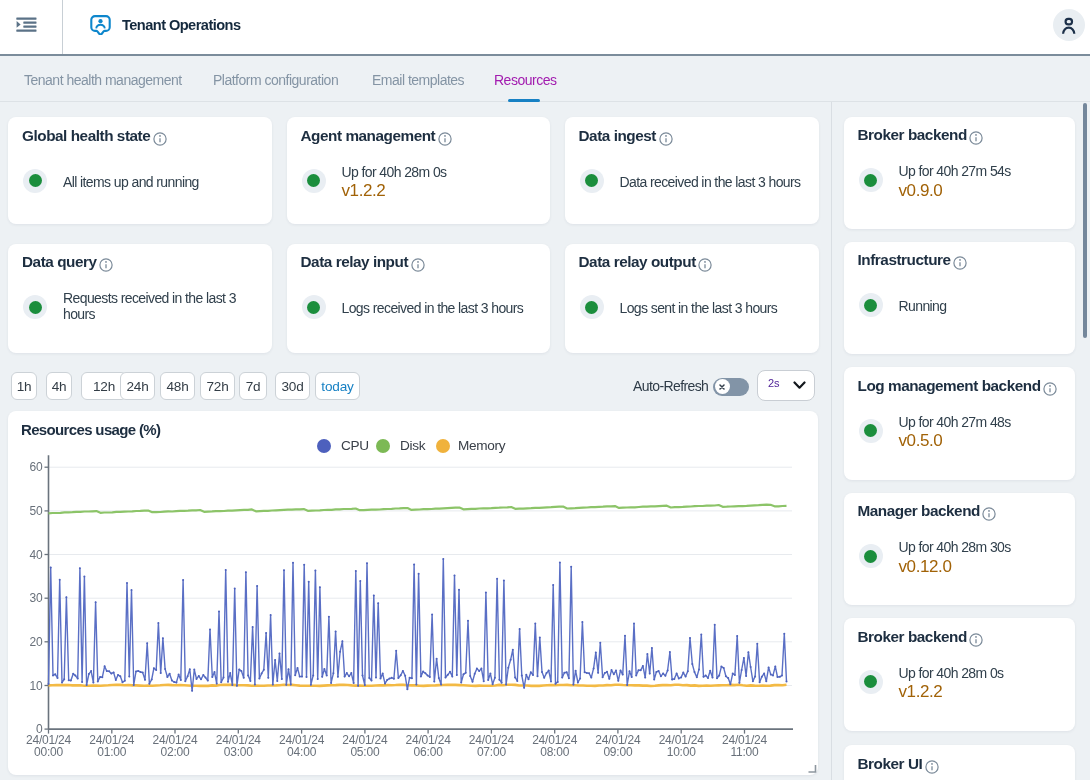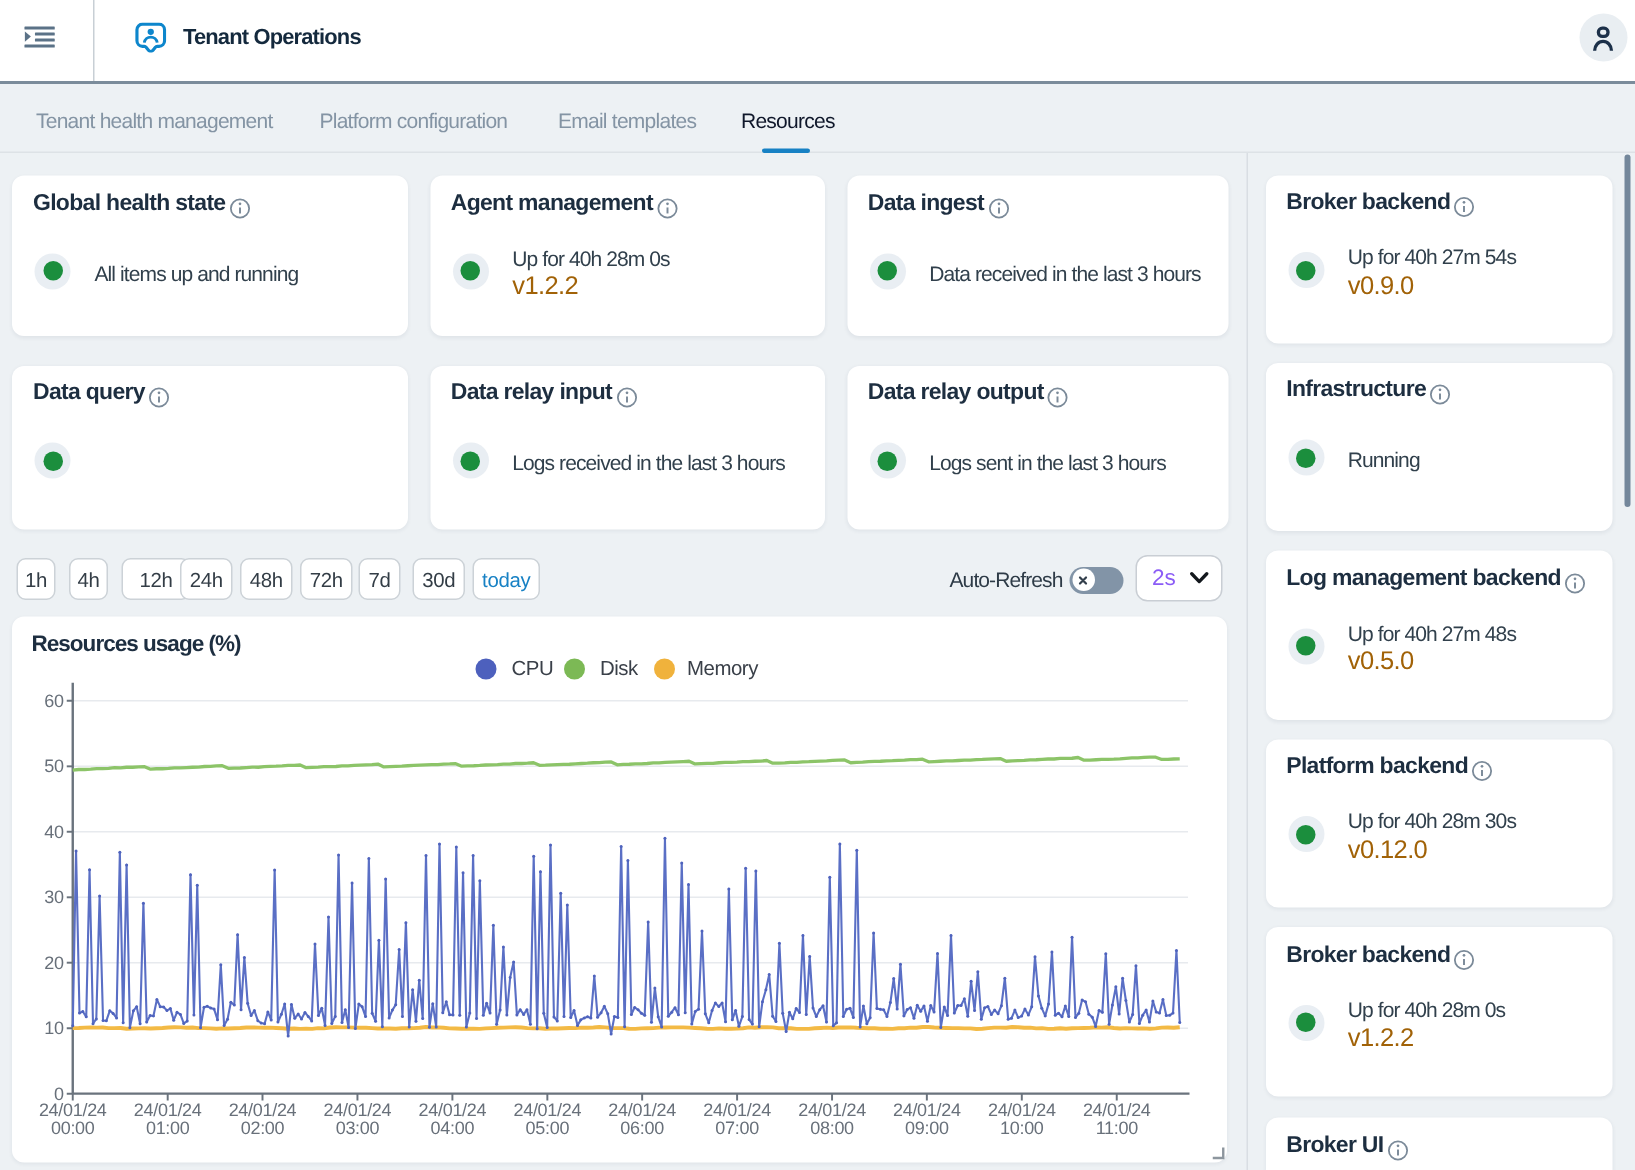--- a/index.html
+++ b/index.html
@@ -36,21 +36,21 @@
 <div class="abs" style="left:122px;top:17px;font-size:14.6px;font-weight:bold;color:#14293d;letter-spacing:-0.55px">Tenant Operations</div>
 <div class="abs" style="left:1053px;top:9px;width:32px;height:32px;border-radius:50%;background:#e9eef2"></div>
 <svg class="abs" style="left:1060px;top:16px" width="18" height="18" viewBox="0 0 18 18">
 <rect x="5.6" y="2.8" width="6.4" height="5.5" rx="2.6" fill="none" stroke="#1c3049" stroke-width="2.2"></rect>
 <path d="M3.1,17.8 A5.55,6.1 0 0 1 14.3,17.8" fill="none" stroke="#1c3049" stroke-width="2.2"></path>
 </svg>
 <div class="abs" style="left:0;top:56px;width:1090px;height:46px;background:#edf1f4;border-bottom:1px solid #dde2e6"></div>
 <div class="tab" style="left:24px">Tenant health management</div>
 <div class="tab" style="left:213px">Platform configuration</div>
 <div class="tab" style="left:372px">Email templates</div>
-<div class="tab" style="left:494px;color:#0f172a">Resources</div>
+<div class="tab" style="left:494px;color:#a21caf">Resources</div>
 <div class="abs" style="left:508px;top:98.5px;width:32px;height:3.5px;border-radius:2px;background:#1781c4"></div>
 <div class="abs" style="left:831px;top:102px;width:1px;height:678px;background:#d9dee3"></div>
 <div class="abs" style="left:1083px;top:103px;width:3.5px;height:235px;border-radius:2px;background:#74879b"></div>
 <div class="card" style="left:8px;top:117px;width:263.5px;height:107px"></div>
     <div class="trow" style="left:22px;top:125.5px;height:20px">
       <span class="ctitle">Global health state</span>
       <svg width="14" height="14" viewBox="0 0 14 14" style="margin-top:6px">
         <circle cx="7" cy="7" r="6.1" fill="none" stroke="#7b8a99" stroke-width="1.2"></circle>
         <line x1="7" y1="6.3" x2="7" y2="10.3" stroke="#7b8a99" stroke-width="1.3"></line>
         <circle cx="7" cy="3.9" r="0.9" fill="#7b8a99"></circle>
@@ -90,20 +90,21 @@
     <div class="trow" style="left:22px;top:252.0px;height:20px">
       <span class="ctitle">Data query</span>
       <svg width="14" height="14" viewBox="0 0 14 14" style="margin-top:6px">
         <circle cx="7" cy="7" r="6.1" fill="none" stroke="#7b8a99" stroke-width="1.2"></circle>
         <line x1="7" y1="6.3" x2="7" y2="10.3" stroke="#7b8a99" stroke-width="1.3"></line>
         <circle cx="7" cy="3.9" r="0.9" fill="#7b8a99"></circle>
       </svg>
     </div>
     <div class="abs" style="left:23px;top:295.0px;width:24px;height:24px;border-radius:50%;background:#e9eef3"></div>
     <div class="abs" style="left:28.5px;top:300.5px;width:13px;height:13px;border-radius:50%;background:#1b8e3d"></div>
+    <div class="stext abs" style="left:63px;top:289.5px">Requests received in the last 3<br>hours</div>
 <div class="card" style="left:286.5px;top:243.5px;width:263.5px;height:109px"></div>
     <div class="trow" style="left:300.5px;top:252.0px;height:20px">
       <span class="ctitle">Data relay input</span>
       <svg width="14" height="14" viewBox="0 0 14 14" style="margin-top:6px">
         <circle cx="7" cy="7" r="6.1" fill="none" stroke="#7b8a99" stroke-width="1.2"></circle>
         <line x1="7" y1="6.3" x2="7" y2="10.3" stroke="#7b8a99" stroke-width="1.3"></line>
         <circle cx="7" cy="3.9" r="0.9" fill="#7b8a99"></circle>
       </svg>
     </div>
     <div class="abs" style="left:301.5px;top:295.0px;width:24px;height:24px;border-radius:50%;background:#e9eef3"></div>
@@ -158,21 +159,21 @@
       </svg>
     </div>
     <div class="abs" style="left:858.5px;top:418.5px;width:24px;height:24px;border-radius:50%;background:#e9eef3"></div>
     <div class="abs" style="left:864.0px;top:424.0px;width:13px;height:13px;border-radius:50%;background:#1b8e3d"></div>
     <div class="abs" style="left:898.5px;top:413.5px">
       <div class="stext">Up for 40h 27m 48s</div>
       <div class="vtext" style="margin-top:1px">v0.5.0</div>
     </div>
 <div class="card" style="left:843.5px;top:492.5px;width:231px;height:112.5px"></div>
     <div class="trow" style="left:857.5px;top:501.0px;height:20px">
-      <span class="ctitle">Platform backend</span>
+      <span class="ctitle">Manager backend</span>
       <svg width="14" height="14" viewBox="0 0 14 14" style="margin-top:6px">
         <circle cx="7" cy="7" r="6.1" fill="none" stroke="#7b8a99" stroke-width="1.2"></circle>
         <line x1="7" y1="6.3" x2="7" y2="10.3" stroke="#7b8a99" stroke-width="1.3"></line>
         <circle cx="7" cy="3.9" r="0.9" fill="#7b8a99"></circle>
       </svg>
     </div>
     <div class="abs" style="left:858.5px;top:544.0px;width:24px;height:24px;border-radius:50%;background:#e9eef3"></div>
     <div class="abs" style="left:864.0px;top:549.5px;width:13px;height:13px;border-radius:50%;background:#1b8e3d"></div>
     <div class="abs" style="left:898.5px;top:539.0px">
       <div class="stext">Up for 40h 28m 30s</div>
@@ -212,21 +213,21 @@
 <div class="btn" style="left:275px;width:35px">30d</div>
 <div class="btn" style="left:315px;width:45px;color:#1781c4">today</div>
 <div class="abs" style="left:633px;top:378px;font-size:14px;color:#2e3b47;letter-spacing:-0.6px">Auto-Refresh</div>
 <div class="abs" style="left:712.5px;top:377.5px;width:36px;height:18px;border-radius:9px;background:#8294a7"></div>
 <div class="abs" style="left:714.5px;top:379px;width:15px;height:15px;border-radius:50%;background:#fff"></div>
 <svg class="abs" style="left:719.2px;top:383.7px" width="6" height="6" viewBox="0 0 6 6">
 <path d="M1,1 L5,5 M5,1 L1,5" stroke="#333f4c" stroke-width="1.5" stroke-linecap="round"></path>
     </svg>
 <div class="abs" style="left:757px;top:370px;width:57.5px;height:30.5px;background:#fff;
 border:1px solid #c9ced4;border-radius:8px"></div>
-<div class="abs" style="left:768px;top:377px;font-size:15px;color:#8b5cf6">2s</div>
+<div class="abs" style="left:768px;top:377px;font-size:11px;color:#4c1d95">2s</div>
 <svg class="abs" style="left:793px;top:381px" width="13" height="9" viewBox="0 0 13 9">
 <path d="M1.5,1.5 L6.5,6.7 L11.5,1.5" fill="none" stroke="#13181d" stroke-width="2.2" stroke-linecap="round" stroke-linejoin="round"></path>
     </svg>
 <div class="card" style="left:8px;top:411px;width:810px;height:364px"></div>
 <div class="abs" style="left:21px;top:421px;font-size:15px;font-weight:bold;color:#1d2e40;letter-spacing:-0.65px">Resources usage (%)</div>
 <div class="abs" style="left:317px;top:438.5px;width:14px;height:14px;border-radius:50%;background:#4d60bd"></div>
 <div class="abs" style="left:341px;top:438px;font-size:13.6px;color:#3a4049;letter-spacing:-0.3px">CPU</div>
 <div class="abs" style="left:376px;top:438.5px;width:14px;height:14px;border-radius:50%;background:#7cb955"></div>
 <div class="abs" style="left:400px;top:438px;font-size:13.6px;color:#3a4049;letter-spacing:-0.3px">Disk</div>
 <div class="abs" style="left:436px;top:438.5px;width:14px;height:14px;border-radius:50%;background:#f0b23c"></div>

